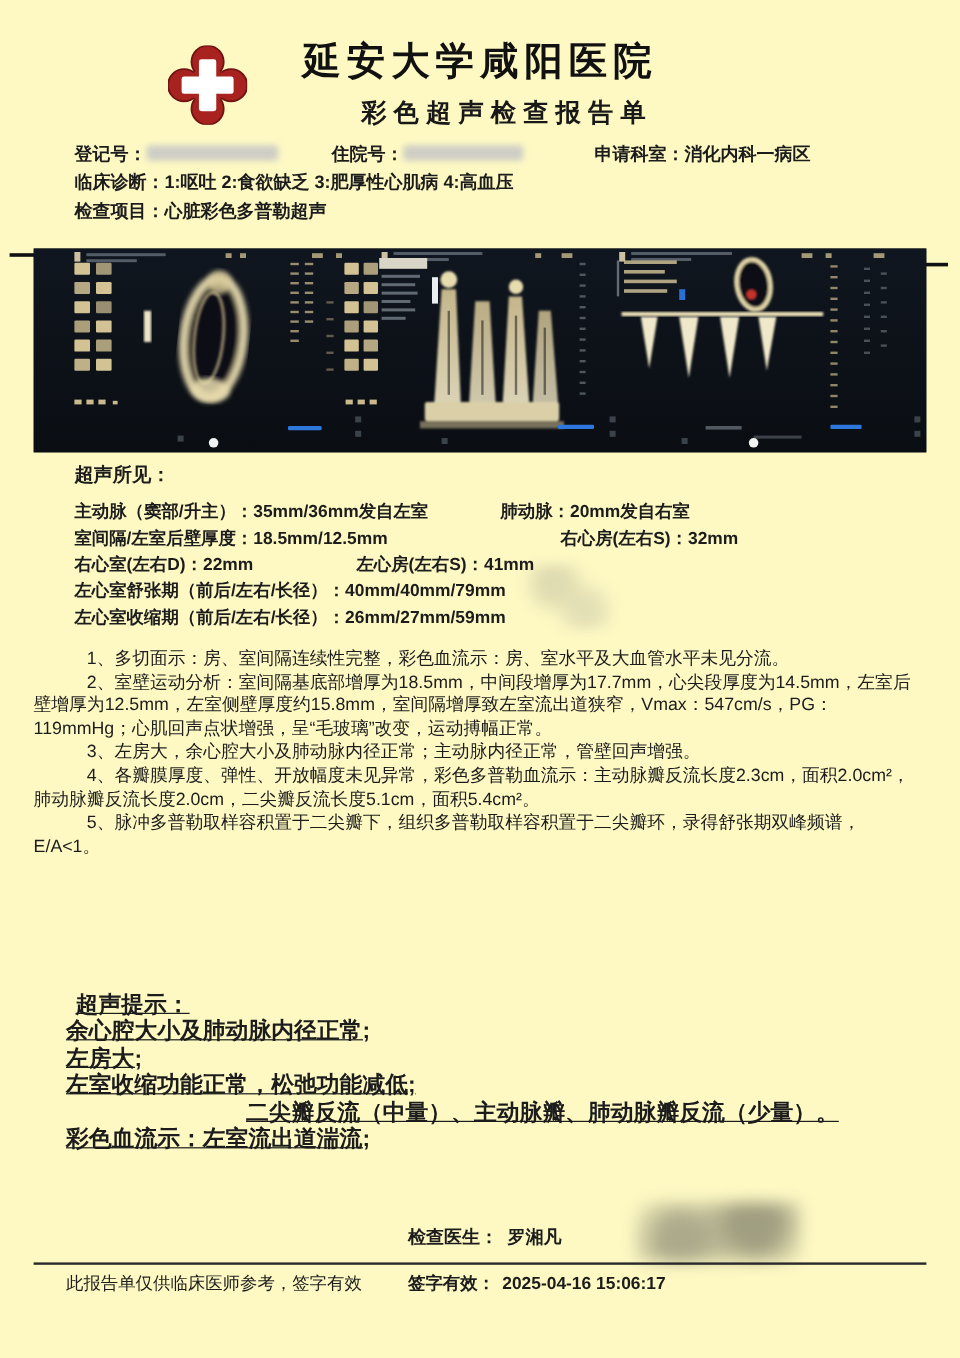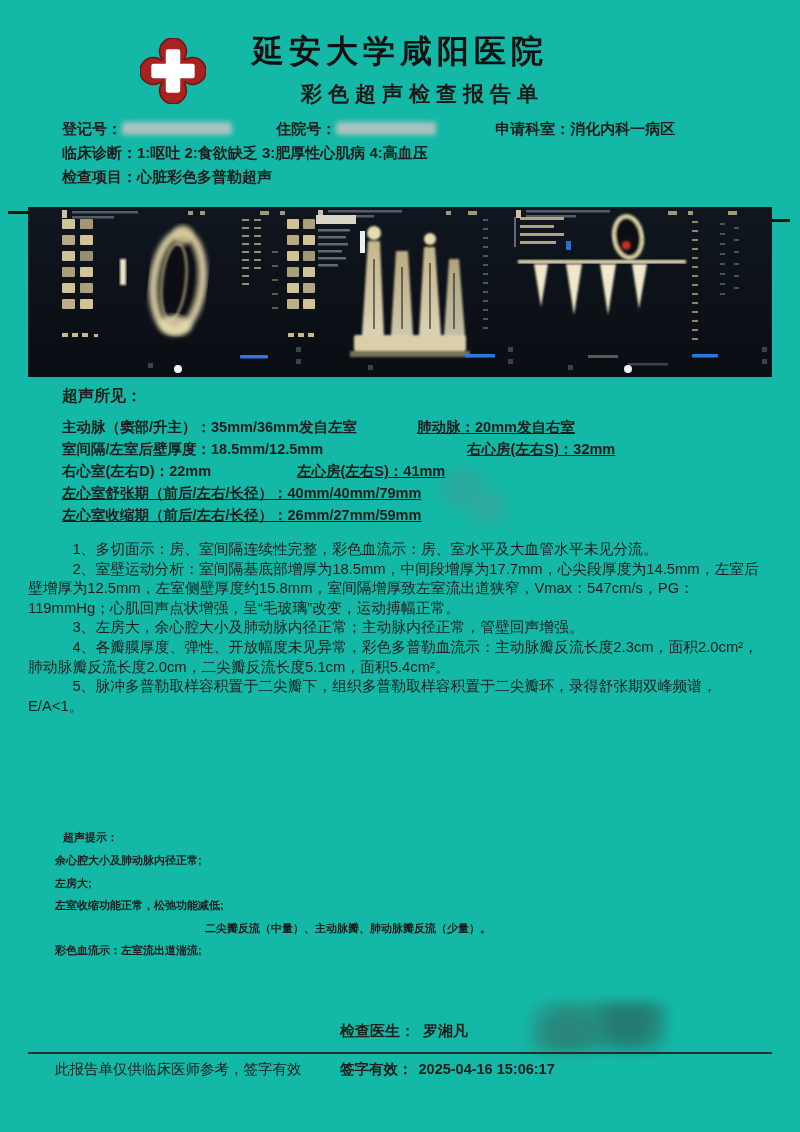--- a/index.html
+++ b/index.html
@@ -1,16 +1,16 @@
 <!DOCTYPE html>
 <html><head>
 <meta charset="utf-8">
 <style>
   html,body{margin:0;padding:0;background:#ffffff;}
-  .page{position:relative;width:800px;height:1132px;background:#14b8a6;overflow:hidden;
+  .page{position:relative;width:800px;height:1132px;background:#fef9c3;overflow:hidden;
         font-family:"Liberation Sans","DejaVu Sans",sans-serif;color:#1c1c1c;}
 
   
   .hdr{position:absolute;top:30px;left:0;width:100%;text-align:center;}
   .logo{position:absolute;left:140px;top:8px;width:66px;height:66px;}
   .hname{font-family:"Liberation Serif","DejaVu Serif",serif;font-size:32px;font-weight:700;
          letter-spacing:5px;color:#111;}
   .rtitle{font-family:"Liberation Serif","DejaVu Serif",serif;font-size:21px;font-weight:700;
           letter-spacing:6px;margin-top:6px;color:#181818;margin-left:45px;}
 
@@ -26,33 +26,33 @@
 
   
   .strip{position:absolute;top:207px;left:28px;width:744px;height:170px;background:#0c1117;}
   .edge-mark{position:absolute;height:3px;background:#111;}
   .em1{left:8px;top:211px;width:22px;}
   .em2{left:766px;top:219px;width:24px;}
 
   
   .findings-h{position:absolute;top:386px;left:62px;font-size:16px;font-weight:700;}
   .meas{position:absolute;top:416px;left:62px;right:30px;font-size:14.5px;font-weight:600;}
-  .mrow{line-height:22px;white-space:nowrap;text-decoration:underline;}
+  .mrow{line-height:22px;white-space:nowrap;}
   .seg{display:inline-block;}
   .s355{width:355px;} .s405{width:405px;} .s235{width:235px;} .s110{width:110px;}
   .paras{position:absolute;top:540px;left:28px;width:744px;font-size:14.8px;font-weight:500;
          line-height:19.6px;}
   .paras p{margin:0;text-indent:3em;}
 
   .stamp-smudge{position:absolute;left:428px;top:470px;width:85px;height:55px;filter:blur(5px);opacity:.22;
       background:radial-gradient(circle at 40% 30%,#777 0 18%,transparent 45%),
                  radial-gradient(circle at 70% 70%,#888 0 14%,transparent 40%);}
 
   
-  .impress{position:absolute;top:826px;left:55px;right:23px;font-size:11px;font-weight:600;}
+  .impress{position:absolute;top:826px;left:55px;right:23px;font-size:19px;font-weight:600;text-decoration:underline;}
   .ih{font-weight:800;margin-left:8px;line-height:23px;}
   .il{line-height:22.5px;}
   .indent{padding-left:150px;}
 
   
   .doctor{position:absolute;top:1022px;left:340px;font-size:15px;font-weight:700;}
   .doctor .val{font-weight:600;margin-left:8px;}
   .sig-smudge{position:absolute;left:528px;top:1002px;width:140px;height:50px;filter:blur(6px);opacity:.55;
       background:radial-gradient(circle at 28% 62%,rgba(70,70,70,.8) 0 16%,transparent 45%),
                  radial-gradient(circle at 72% 35%,rgba(55,55,55,.85) 0 18%,transparent 48%);}

